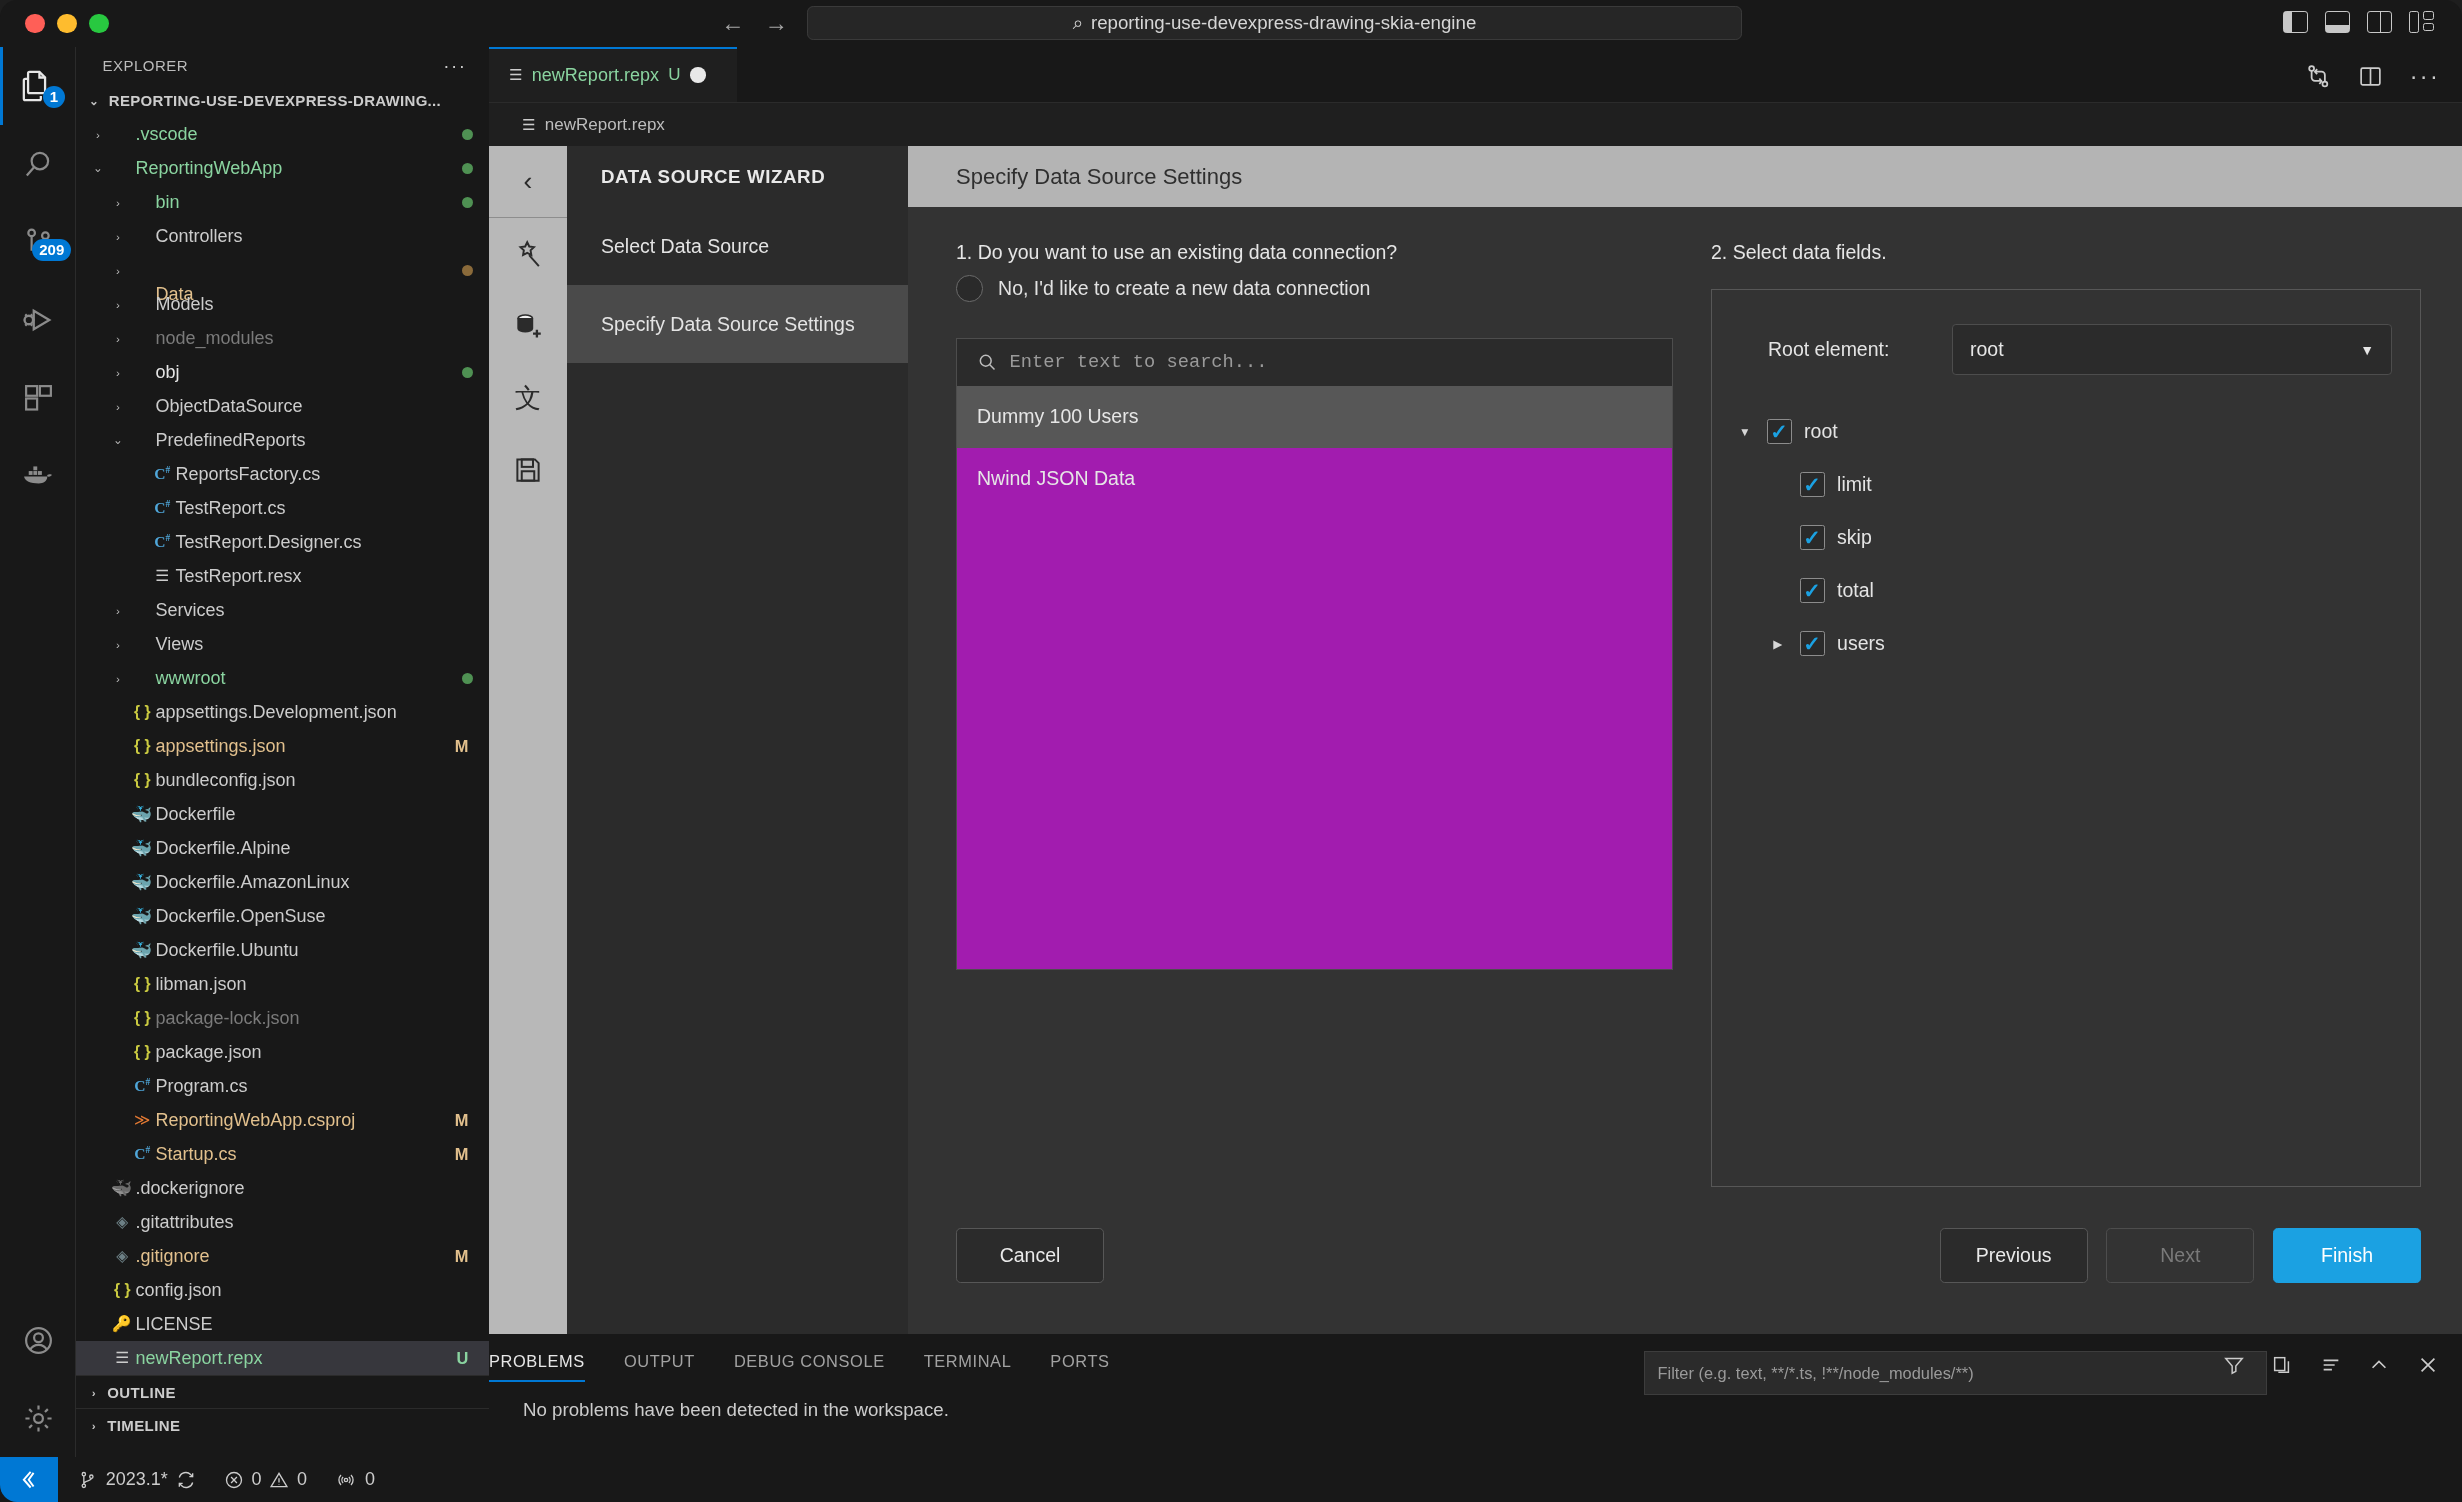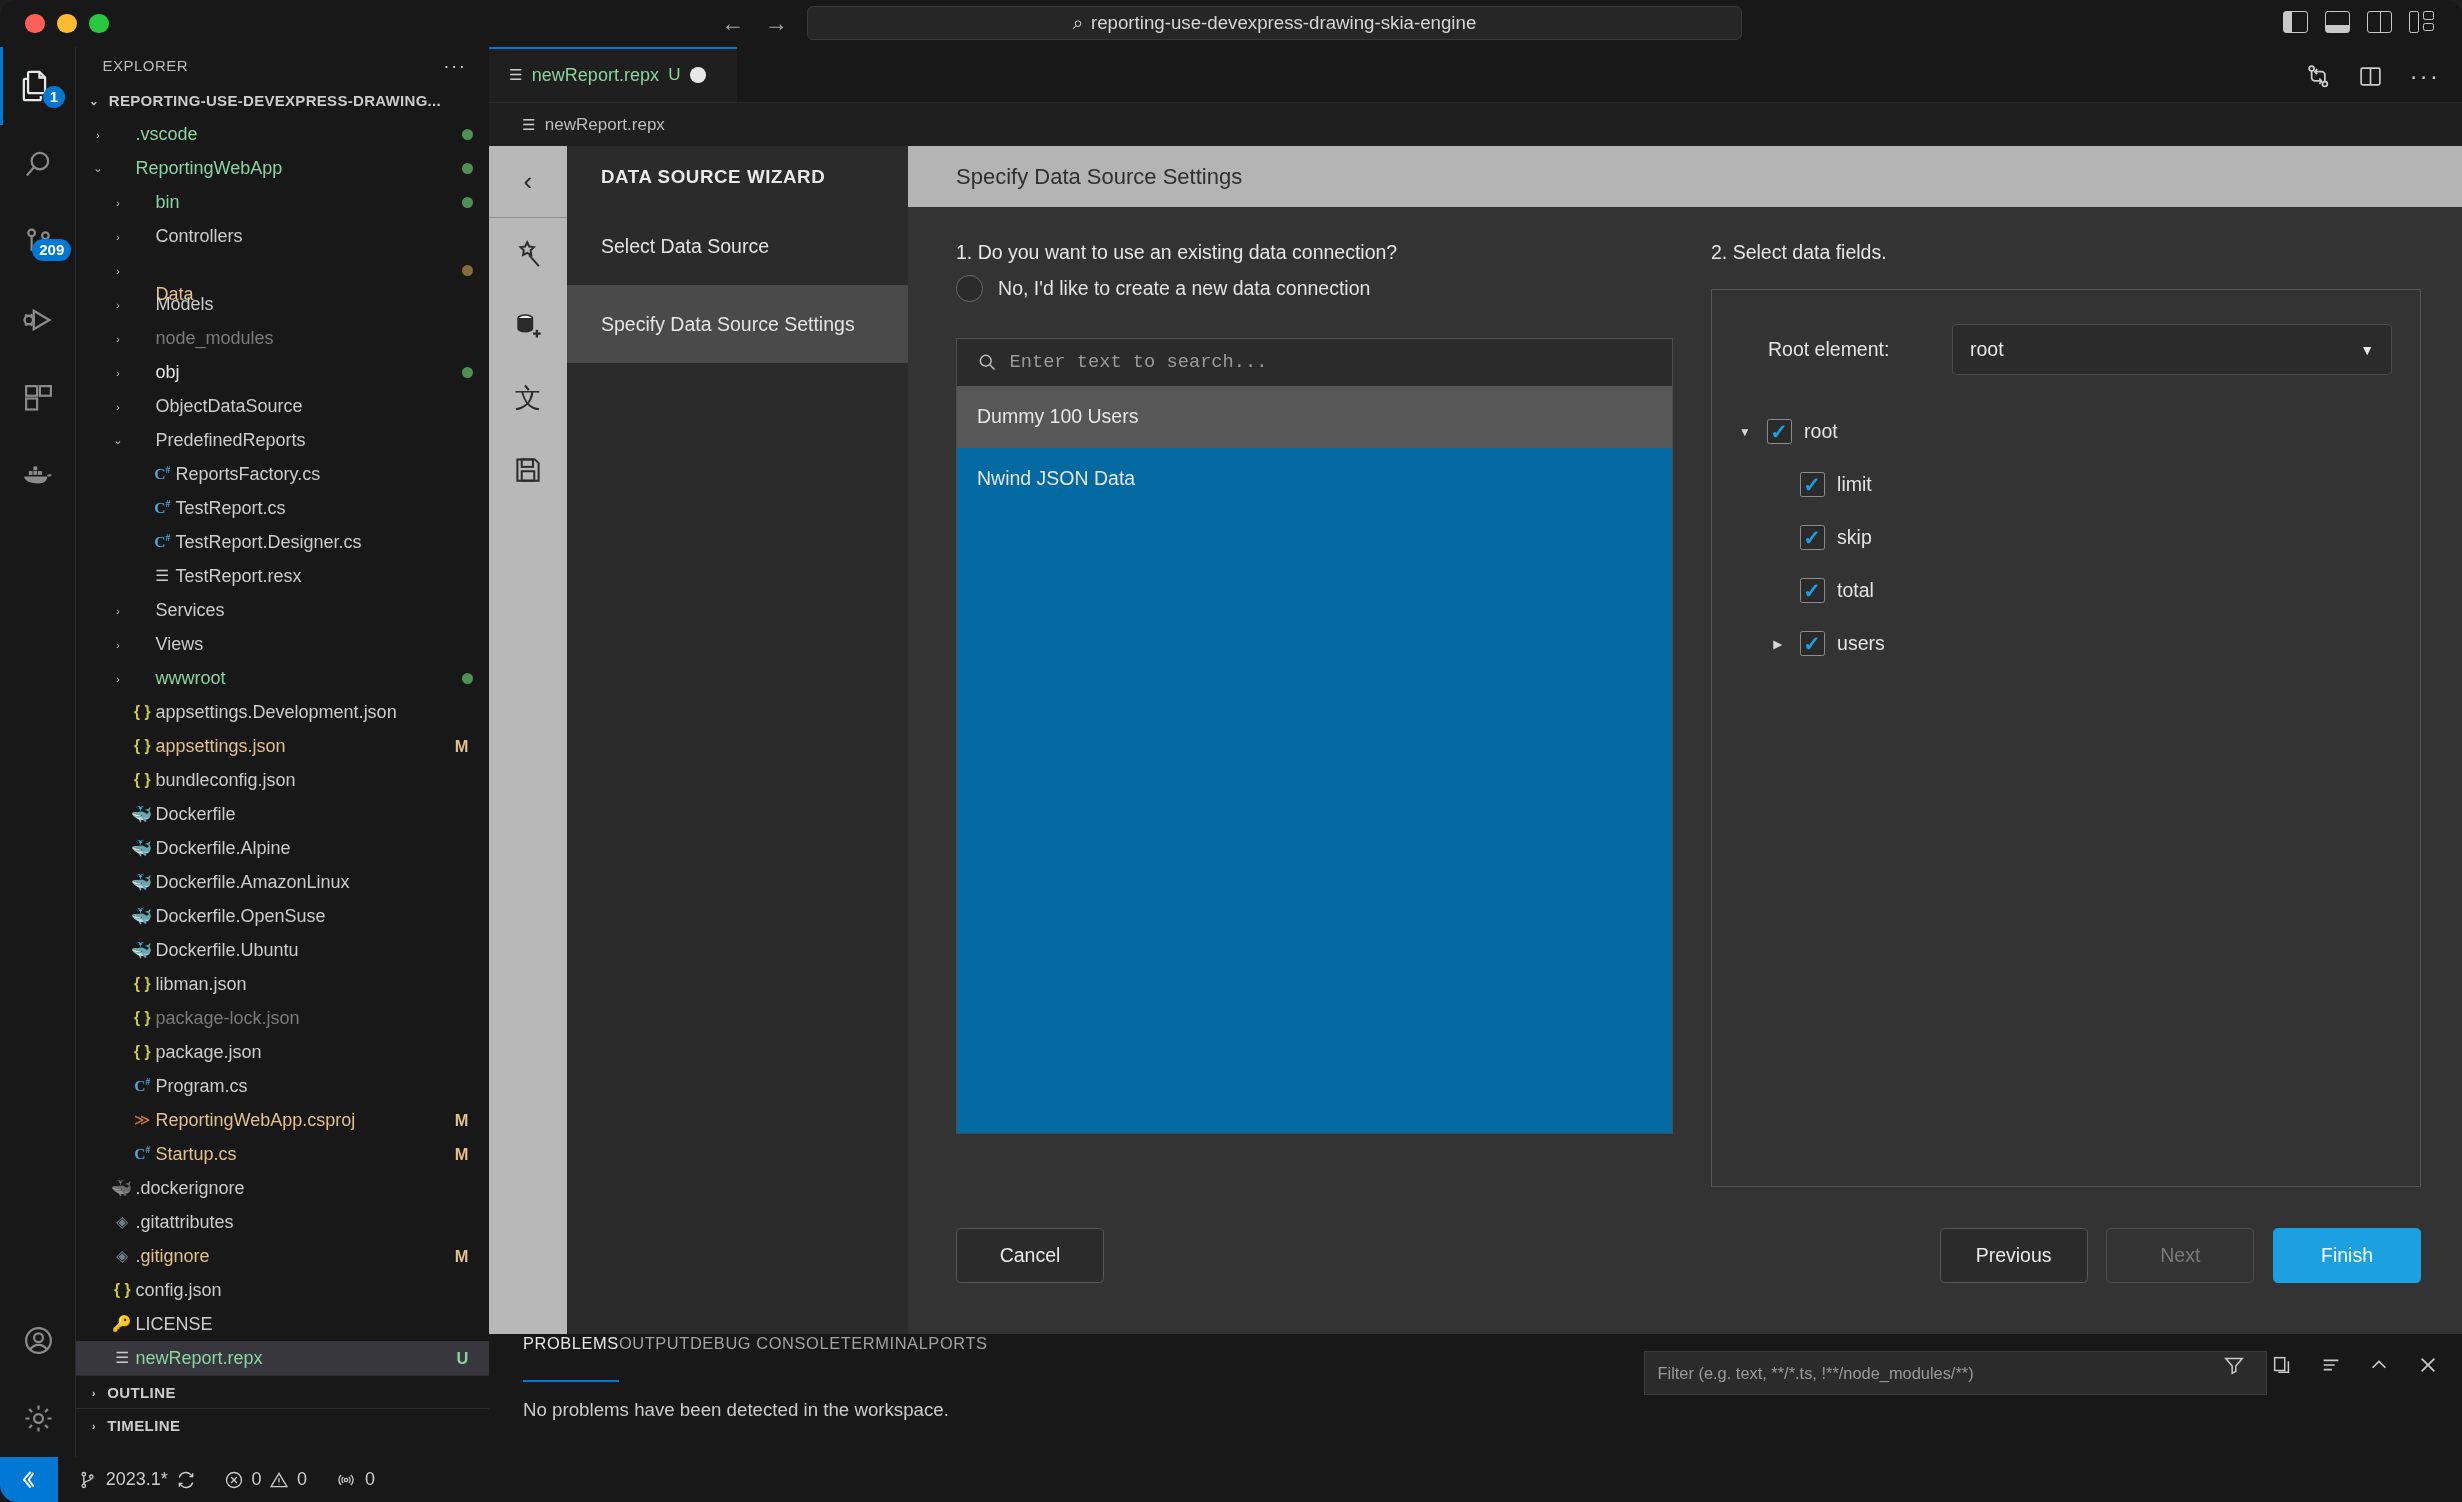--- a/index.html
+++ b/index.html
@@ -125,21 +125,21 @@
   .radio-row{ display:flex; align-items:center; gap:15.6px; margin-top:18.7px;}
   .radio{ width:26.5px; height:26.5px; border-radius:50%; background:#2a2a2a; border:1.6px solid #6b6b6b;
       display:flex; align-items:center; justify-content:center; flex:0 0 26.5px;}
   .radio .inner{ width:14px; height:14px; border-radius:50%; background:#1ba1e2;}
   .radio-label{ color:#e2e2e2; font-size:19.5px;}
 
   #searchBox{ height:48px; background:#2b2b2b; border:0.8px solid #4d4d4d; border-bottom:none;
       display:flex; align-items:center; gap:12.5px; padding:0 20px;font-family:Liberation Mono, monospace;}
   #searchBox .mag{ color:#bdbdbd; font-size:18.7px;}
   #searchBox .ph{ color:#9a9a9a; font-size:18.7px;}
-  #connList{ border:0.8px solid #4d4d4d; border-top:none; background:#0369a1; height:748px;}
+  #connList{ border:0.8px solid #4d4d4d; border-top:none; background:#a21caf; height:584px;}
   .citem{ height:62px; display:flex; align-items:center; padding-left:20px; color:#e6e6e6; font-size:19.5px;}
   .citem.sel{ background:#575757; }
 
   #fieldsBox{ border:0.8px solid #575757; background:#333333; }
   .rootRowF{ display:flex; align-items:center; padding:34px 0 0 28px; }
   .rootLbl{ color:#e4e4e4; font-size:19.5px; width:184px;margin-left:28px;}
   .combo{ flex:1 1 auto; margin-right:28px; height:51px; background:#2b2b2b; border:0.8px solid #4d4d4d;
       border-radius:3.9px; display:flex; align-items:center; justify-content:space-between;
       padding:0 17px; color:#e6e6e6; font-size:19.5px;}
   .tnode{ display:flex; align-items:center; gap:12.5px; height:53px; }
@@ -150,21 +150,21 @@
   .tlabel{ color:#e4e4e4; font-size:19.5px;}
 
   .btn{ height:55px; min-width:148px; border-radius:4.7px; display:flex; align-items:center;
       justify-content:center; font-size:19.5px; }
   .btn.dark{ background:#2b2b2b; border:0.8px solid #575757; color:#eaeaea;}
   .btn.disabled{ background:#333333; border:0.8px solid #4d4d4d; color:#7a7a7a;}
   .btn.primary{ background:#1ba1e2; color:#ffffff; border:0.8px solid #1ba1e2;}
 
   
   #panel{ position:absolute; left:489px; top:1334px; width:1973px; height:123px; background:#181818;}
-  #panelTabs{ height:48px; display:flex; padding-left:34px; }
+  #panelTabs{ height:48px; display:flex; align-items:flex-end; gap:39px; }
   .ptab{ font-size:16.4px; color:#a2a2a2; letter-spacing:0.6px; padding-bottom:11px; position:relative;}
   .ptab.active{ color:#e7e7e7;}
   .ptab.active::after{ content:""; position:absolute; left:0; right:0; bottom:0; height:2.3px; background:#0078d4;}
   #panelMsg{ padding-left:34px; padding-top:17px; color:#cccccc; font-size:18.7px;}
   #filterBox{ position:absolute; right:195px; top:17px; width:623px; height:44px; background:#2b2b2b;
       border:0.8px solid #3d3d3d; display:flex; align-items:center; padding:0 12.5px; color:#9a9a9a; font-size:16.4px;}
   #panelActions{ position:absolute; right:23.4px; top:20px; display:flex; gap:26.5px; color:#cccccc; font-size:18.7px;}
 
   
   #statusbar{ position:absolute; left:0; bottom:0; width:2462px; height:45px; background:#181818;

